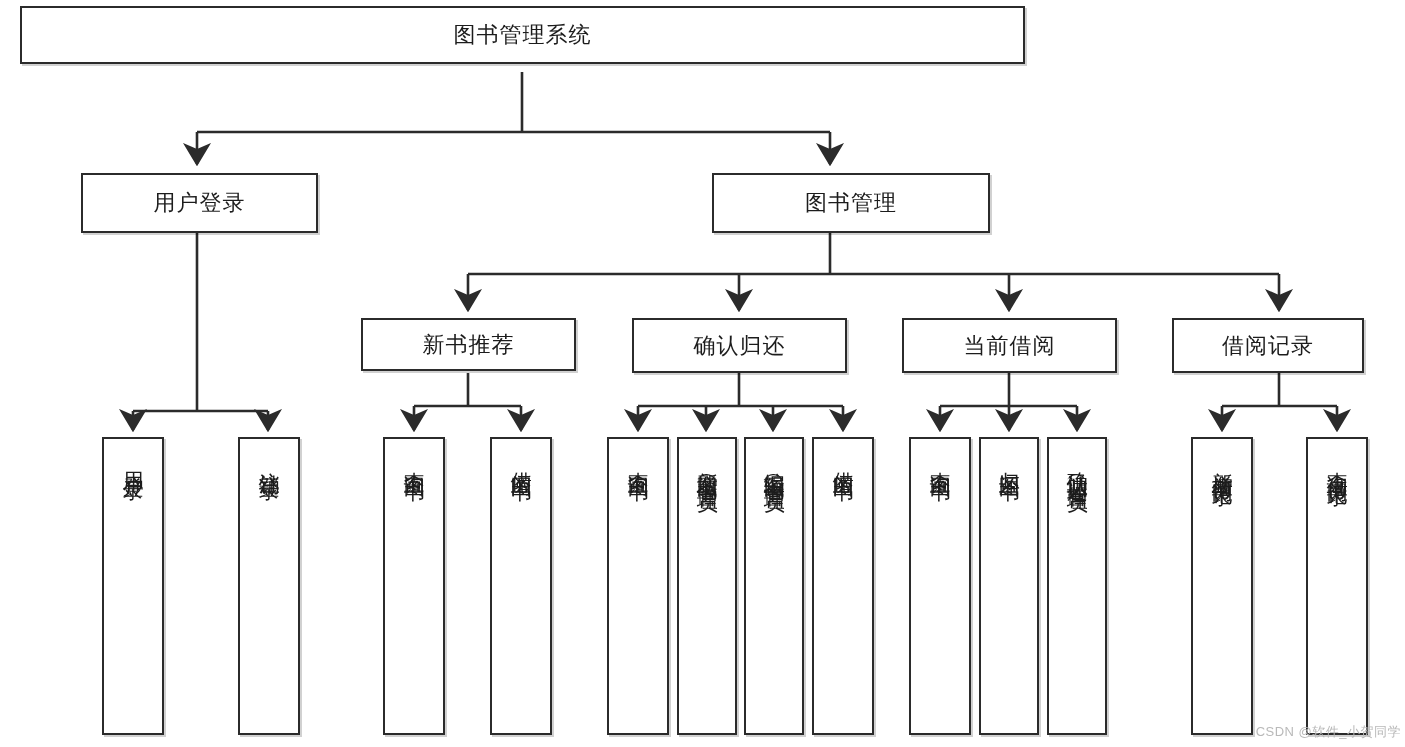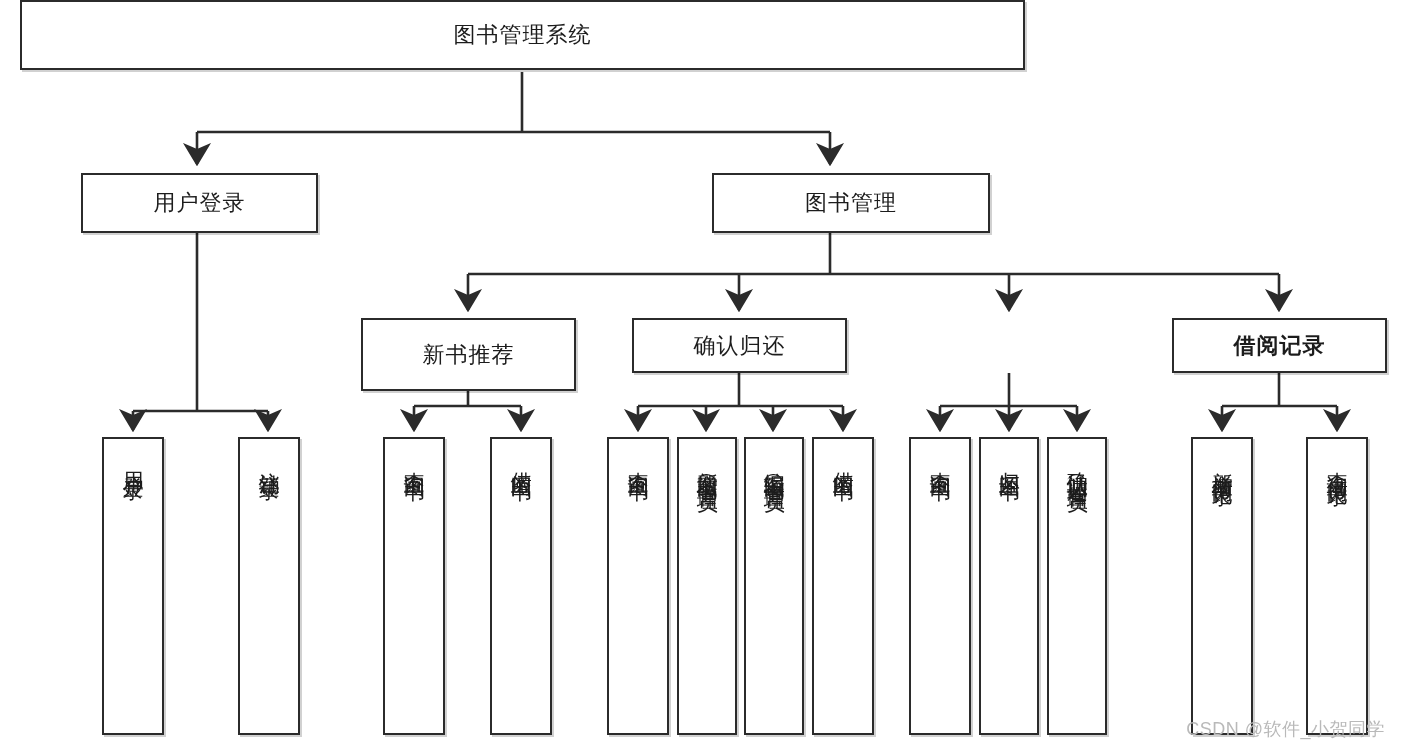--- a/index.html
+++ b/index.html
@@ -50,23 +50,23 @@
   svg.connectors {
     position: absolute;
     left: 0;
     top: 0;
     width: 1405px;
     height: 747px;
     pointer-events: none;
   }
   .watermark {
     position: absolute;
-    right: 20px;
+    right: 4px;
     bottom: 6px;
-    font-size: 18px;
+    font-size: 13px;
     color: #b9b9b9;
     letter-spacing: 0.5px;
     white-space: nowrap;
   }
 </style>
 </head>
 <body>
 
 <div id="diagram-root">
 
@@ -113,38 +113,41 @@
       <path d="M 1009 406 L 1009 430" marker-end="url(#arrow)"></path>
       <path d="M 1077 406 L 1077 430" marker-end="url(#arrow)"></path>
 
       <path d="M 1279 373 L 1279 406"></path>
       <path d="M 1222 406 L 1337 406"></path>
       <path d="M 1222 406 L 1222 430" marker-end="url(#arrow)"></path>
       <path d="M 1337 406 L 1337 430" marker-end="url(#arrow)"></path>
     </g>
   </svg>
 
-  <div class="node" style="left:20px; top:0; width:1005px; height:70px;">
+  <div class="node" style="left:20px; top:6px; width:1005px; height:58px;">
     <span class="node-label">图书管理系统</span>
   </div>
 
   <div class="node" style="left:81px; top:173px; width:237px; height:60px;">
     <span class="node-label">用户登录</span>
   </div>
   <div class="node" style="left:712px; top:173px; width:278px; height:60px;">
     <span class="node-label">图书管理</span>
   </div>
 
-  <div class="node" style="left:361px; top:318px; width:215px; height:73px;">
+  <div class="node" style="left:361px; top:318px; width:215px; height:53px;">
     <span class="node-label">新书推荐</span>
   </div>
   <div class="node" style="left:632px; top:318px; width:215px; height:55px;">
     <span class="node-label">确认归还</span>
   </div>
-  <div class="node" style="left:1172px; top:318px; width:215px; height:55px;font-weight:bold;">
+  <div class="node" style="left:902px; top:318px; width:215px; height:55px;">
+    <span class="node-label">当前借阅</span>
+  </div>
+  <div class="node" style="left:1172px; top:318px; width:192px; height:55px;">
     <span class="node-label">借阅记录</span>
   </div>
 
   <div class="node vertical" style="left:102px; top:437px; width:62px; height:298px;">
     <span class="node-label">用户登录</span>
   </div>
   <div class="node vertical" style="left:238px; top:437px; width:62px; height:298px;">
     <span class="node-label">注销登录</span>
   </div>
 

